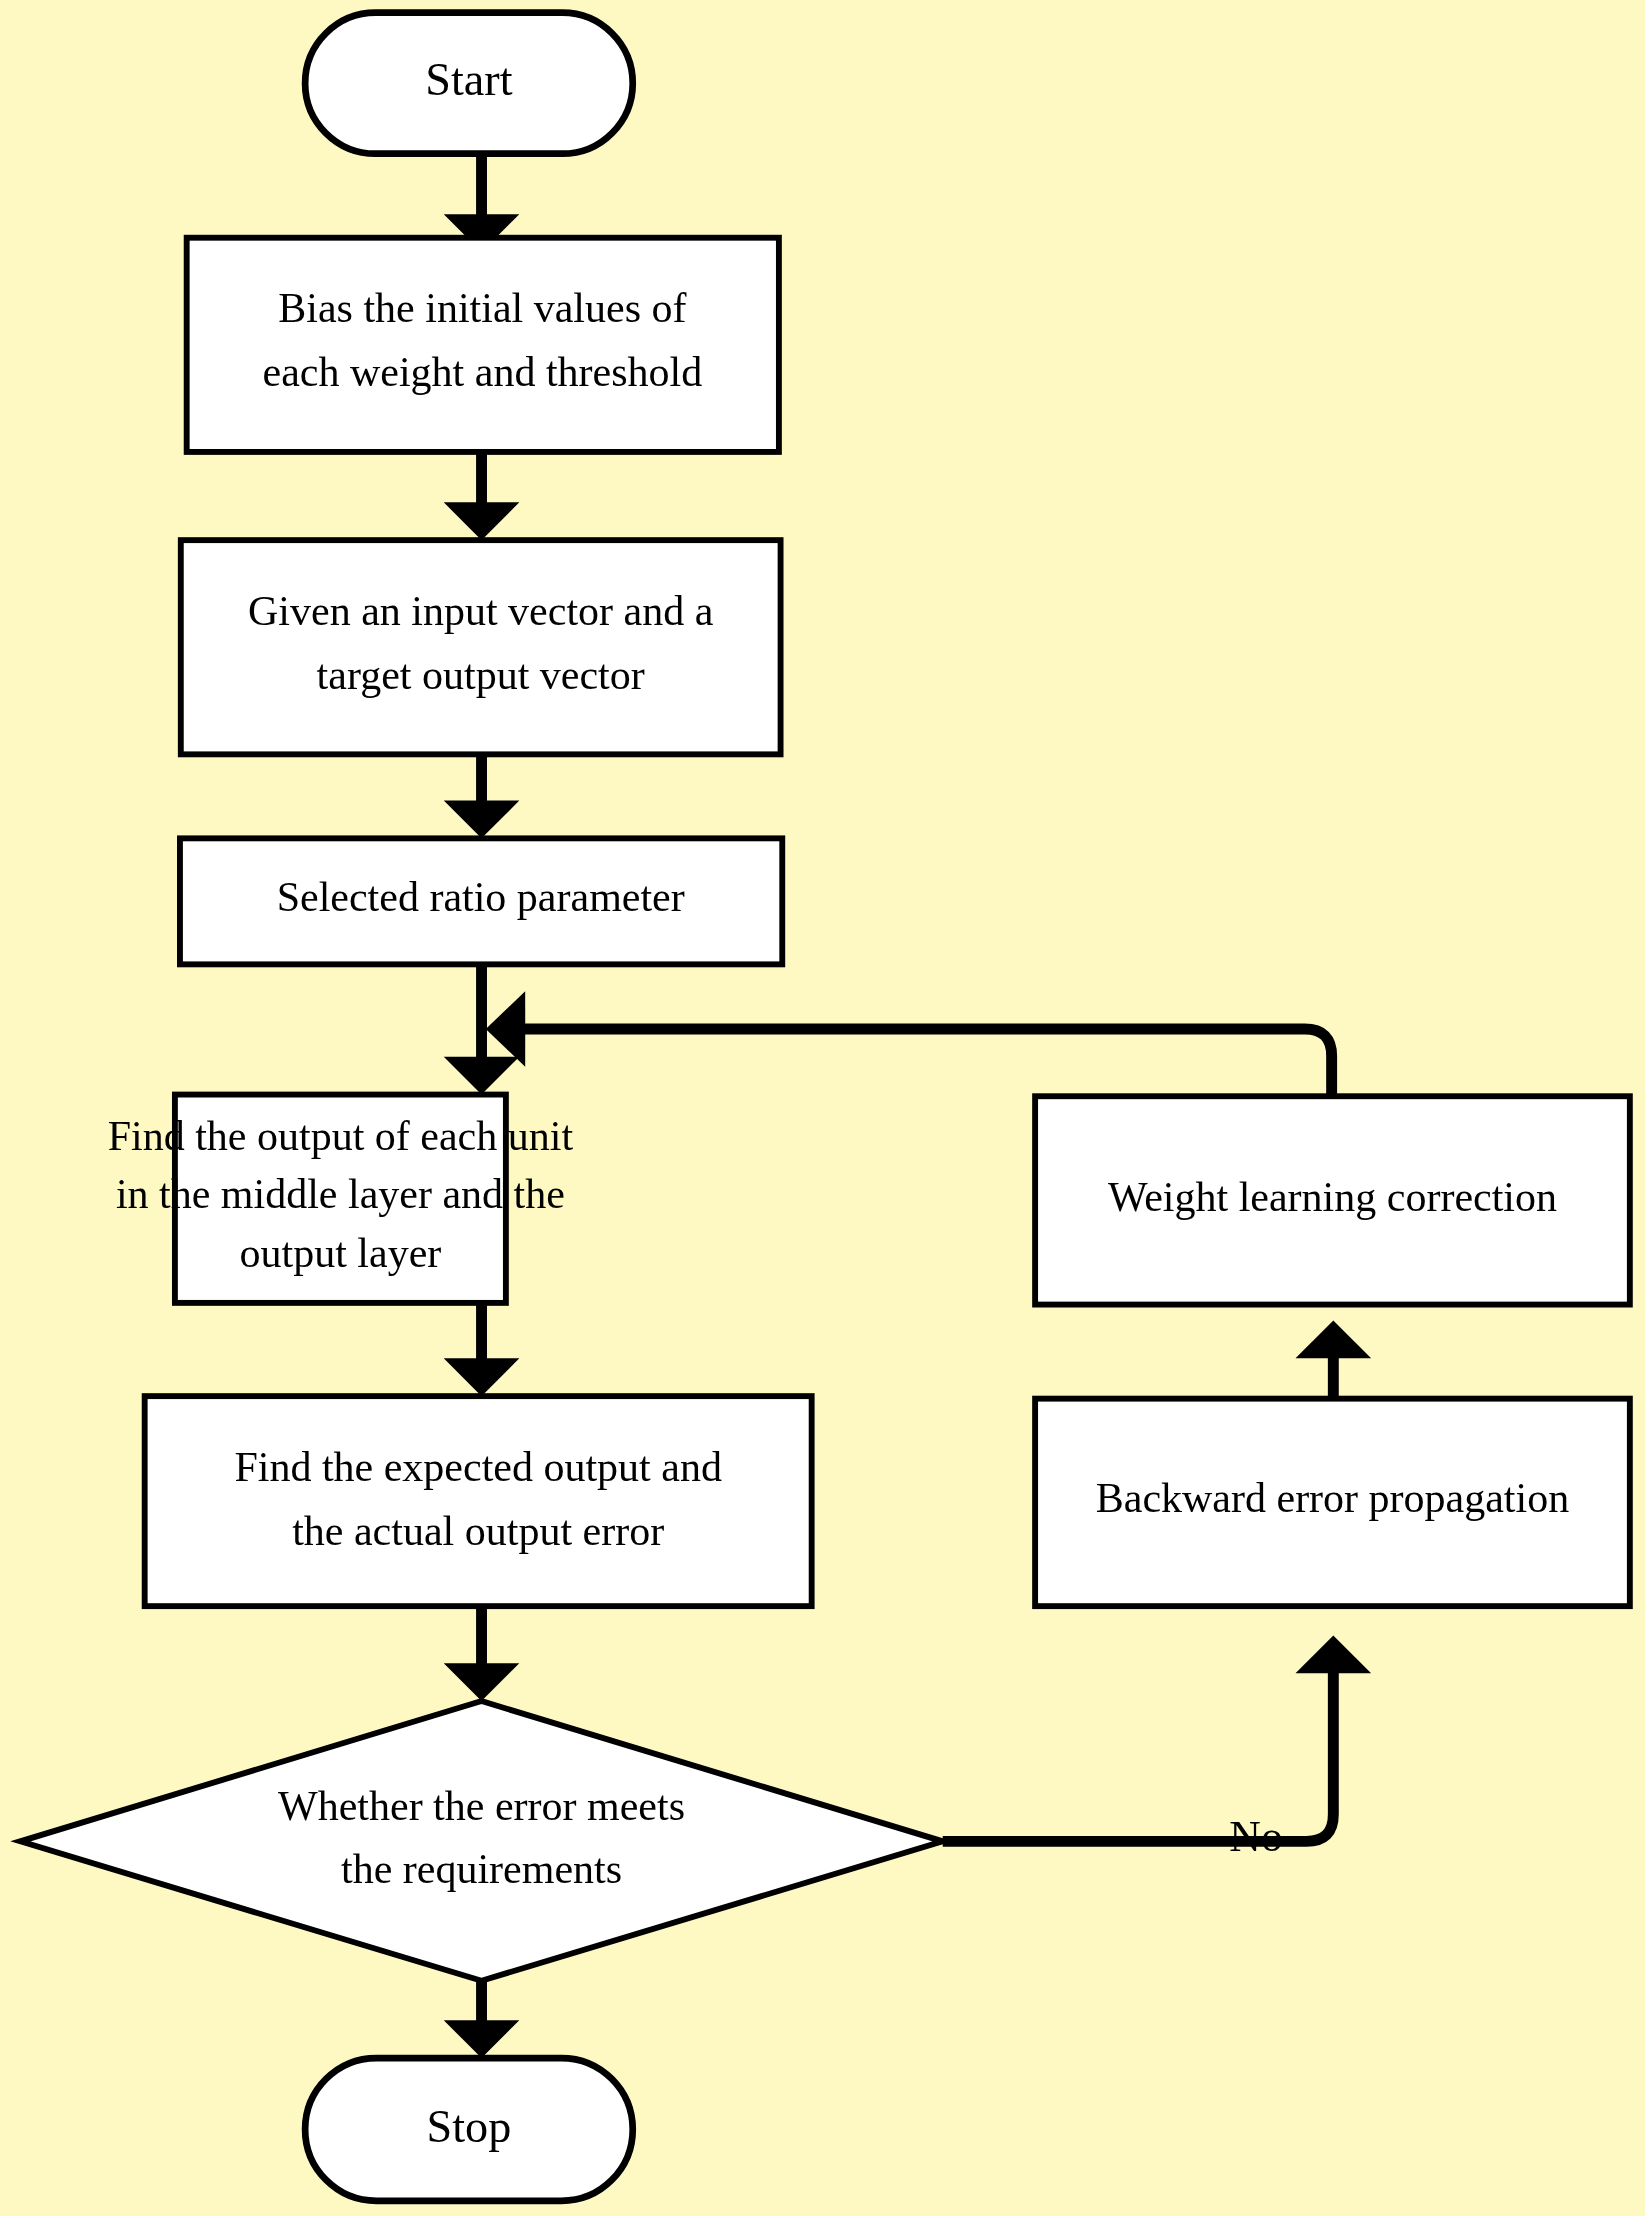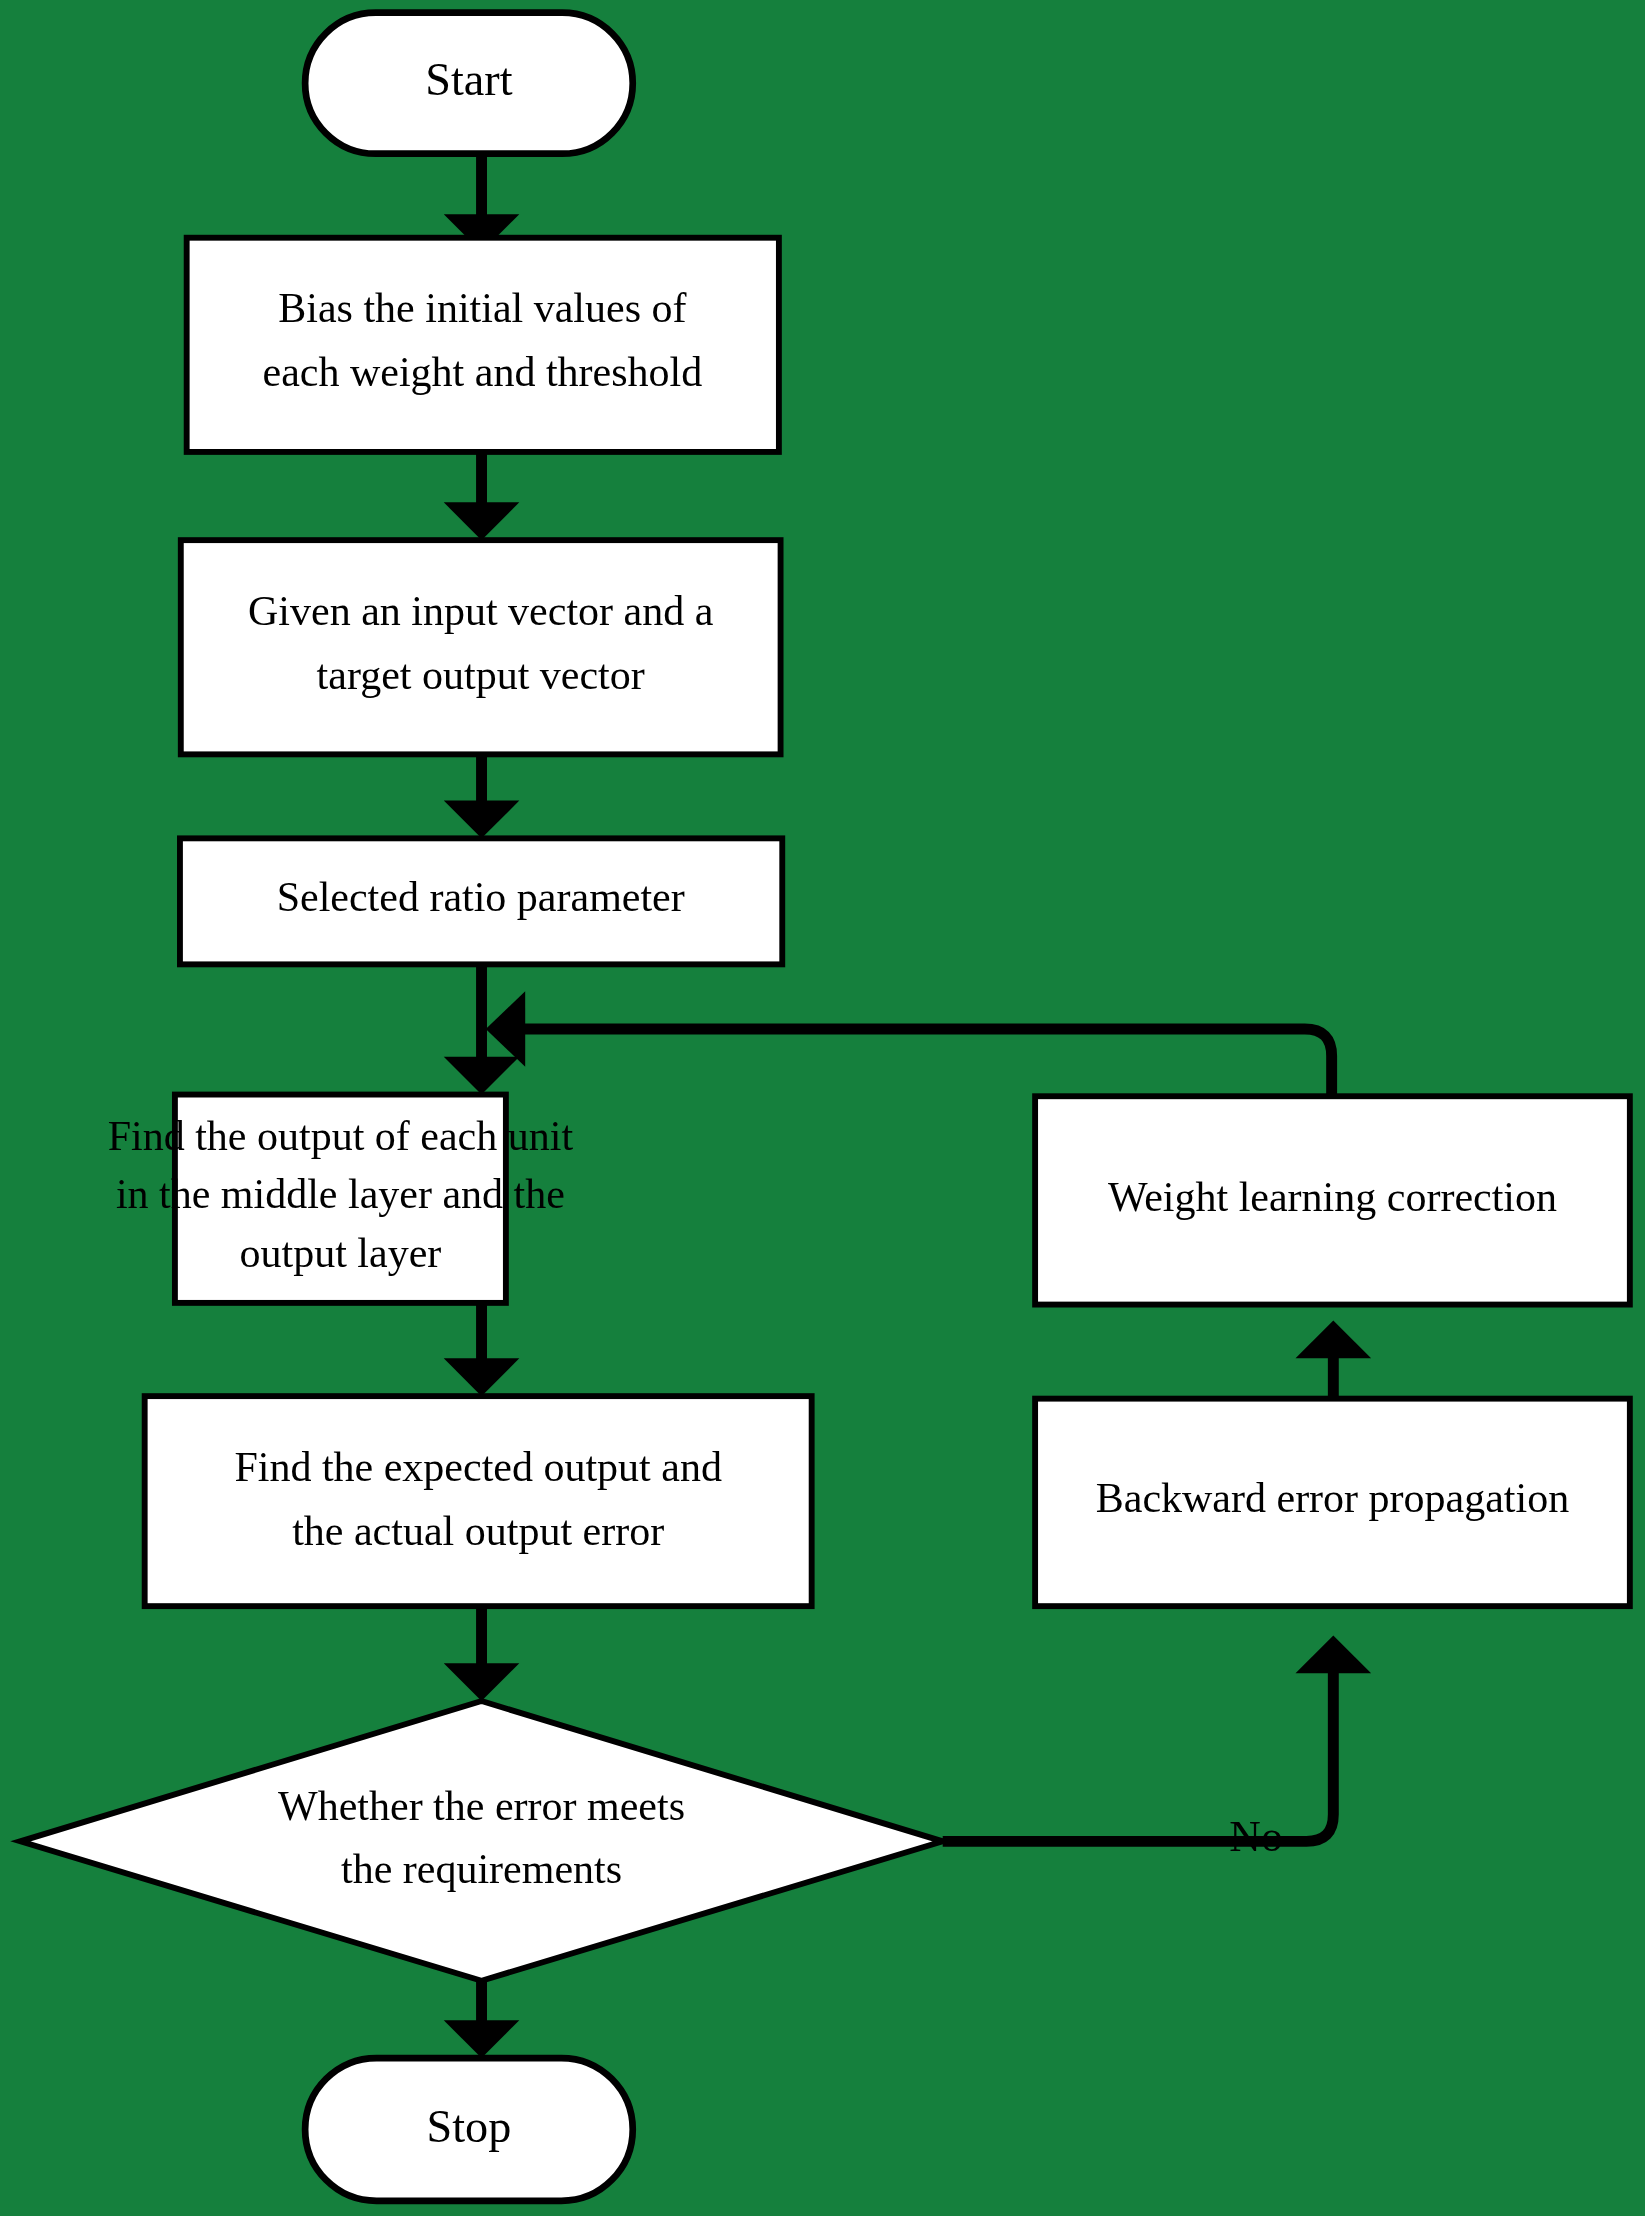--- a/index.html
+++ b/index.html
@@ -7,21 +7,21 @@
     padding: 0;
     background: #ffffff;
   }
   body {
     font-family: "Liberation Serif", "DejaVu Serif", serif;
   }
   #flowchart-root {
     position: relative;
     width: 1646px;
     height: 2216px;
-    background: #15803d;
+    background: #fef9c3;
     overflow: hidden;
   }
   svg.fc-canvas {
     position: absolute;
     top: 0;
     left: 0;
     width: 1646px;
     height: 2216px;
     display: block;
   }

